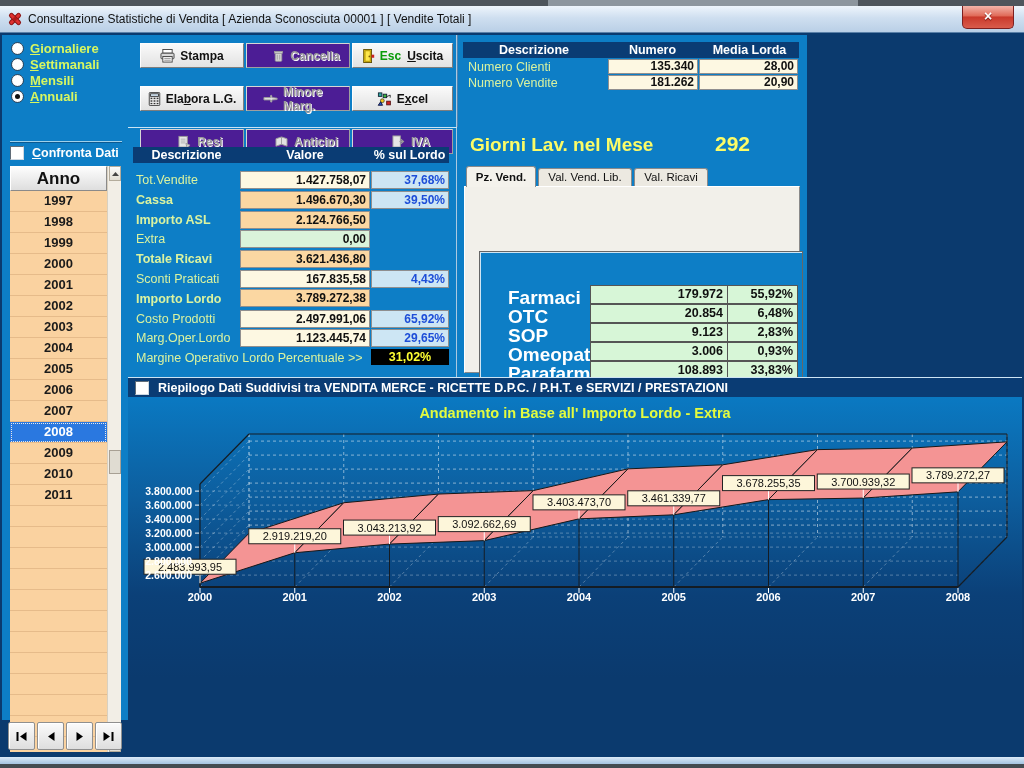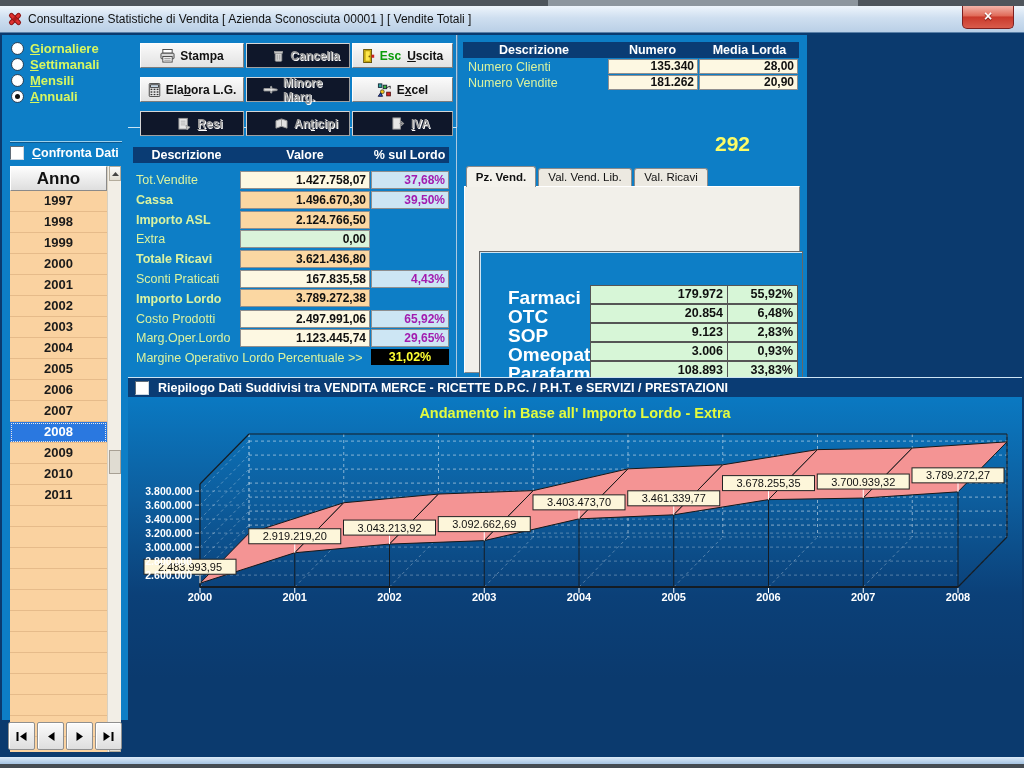--- a/index.html
+++ b/index.html
@@ -47,39 +47,39 @@
     border:1px solid #a8a094;box-sizing:border-box;}
   #nav-bar{left:8px;top:722px;width:120px;height:29px;}
   .navbtn{position:absolute;top:0;width:27px;height:28px;background:linear-gradient(#fbfbfb,#dedede);
     border:1px solid #8f8f8f;border-radius:2px;box-sizing:border-box;
     display:flex;align-items:center;justify-content:center;box-shadow:inset 1px 1px 0 #fff;}
   
   #main-band{left:128px;top:35px;width:679px;height:342px;background:#0d7ec6;}
   #vdivider{left:456px;top:35px;width:2px;height:342px;background:linear-gradient(90deg,#d8ecf8,#22609a);}
   #hline{left:128px;top:127px;width:679px;height:1px;background:#cae4f4;}
   
-  #toolbar{left:140px;top:43px;display:grid;grid-template-columns:104px 104px 101px;grid-auto-rows:25px;gap:9px 2px;}
+  #toolbar{left:140px;top:43px;display:grid;grid-template-columns:104px 104px 101px;grid-auto-rows:25px;gap:18px 2px;}
   .tbtn{background:linear-gradient(#fafafa,#e2e2e2);border:1px solid;border-color:#fdfdfd #7d7d7d #7d7d7d #fdfdfd;
     box-sizing:border-box;display:flex;align-items:center;justify-content:center;gap:5px;
     font-size:12px;font-weight:bold;color:#101010;}
-  .tbtn.dis{background:#0f172a;border-color:#d6d6d6 #9f9f9f #9f9f9f #d6d6d6;color:#9a9a9a;text-shadow:1px 1px 0 #fff;padding-left:16px;}
+  .tbtn.dis{background:#4c1d95;border-color:#d6d6d6 #9f9f9f #9f9f9f #d6d6d6;color:#9a9a9a;text-shadow:1px 1px 0 #fff;padding-left:16px;}
   .tbtn .icn{display:flex;align-items:center;}
   .esc{color:#0a9c0a;font-weight:bold;margin-right:1px;}
   
   #summary{left:463px;top:42px;width:336px;height:52px;}
   .thead{position:absolute;left:0;top:0;width:100%;height:16px;background:#0a3c74;display:flex;}
   .thead span{color:#fff;font-weight:bold;font-size:12.5px;line-height:16px;text-align:center;}
   .lime-lbl{color:#daf3a0;font-size:12.5px;}
   .valbox{position:absolute;background:#fdf8e2;border:1px solid #8f8f8f;box-sizing:border-box;
     font-size:12px;font-weight:bold;color:#101010;text-align:right;padding-right:3px;}
   
   #stats{left:133px;top:147px;width:316px;height:222px;}
   .v-cream{background:#fdf8e2;} .v-peach{background:#fbd7a2;} .v-green{background:#daf3da;}
   .pctbox{position:absolute;background:#cde6f4;border:1px solid #8f8f8f;box-sizing:border-box;
-    font-size:12px;font-weight:bold;color:#a21caf;text-align:right;padding-right:3px;}
+    font-size:12px;font-weight:bold;color:#1d4ed8;text-align:right;padding-right:3px;}
   #stats-footer-lbl{position:absolute;left:3px;top:204px;color:#daf3a0;font-size:12.5px;}
   #stats-footer-val{position:absolute;left:238px;top:202px;width:78px;height:16px;background:#000;
     color:#ffff33;font-weight:bold;font-size:12.5px;text-align:center;line-height:16px;}
   
   #giorni-panel{left:457px;top:127px;width:350px;height:250px;background:#0d7ec6;}
   #giorni-lbl{position:absolute;left:13px;top:7px;font-size:19px;font-weight:bold;color:#fcfc66;}
   #giorni-val{position:absolute;left:258px;top:5px;font-size:21px;font-weight:bold;color:#fcfc66;}
   #tab-panel{position:absolute;left:7px;top:59px;width:336px;height:187px;background:#f2f0ea;
     border:1px solid;border-color:#fff #8a8a8a #8a8a8a #fff;box-sizing:border-box;}
   .tab{position:absolute;font-size:11.5px;color:#111;background:#ece9e1;border:1px solid #8a8a8a;border-bottom:none;
@@ -375,20 +375,21 @@
       <div class="valbox v-peach" style="left: 107px; top: 142px; width: 130px; height: 18px; line-height: 16px;">3.789.272,38</div>
       <div class="abs lime-lbl" style="left: 3px; top: 164.6px;">Costo Prodotti</div>
       <div class="valbox v-cream" style="left: 107px; top: 162.6px; width: 130px; height: 18px; line-height: 16px;">2.497.991,06</div>
       <div class="pctbox" style="left: 238px; top: 162.6px; width: 78px; height: 18px; line-height: 16px;">65,92%</div>
       <div class="abs lime-lbl" style="left: 3px; top: 184.4px;">Marg.Oper.Lordo</div>
       <div class="valbox v-cream" style="left: 107px; top: 182.4px; width: 130px; height: 18px; line-height: 16px;">1.123.445,74</div>
       <div class="pctbox" style="left: 238px; top: 182.4px; width: 78px; height: 18px; line-height: 16px;">29,65%</div>
     </div>
 
   <div class="abs" id="giorni-panel">
+    <span id="giorni-lbl">Giorni Lav. nel Mese</span>
     <span id="giorni-val">292</span>
     <div id="tabs"></div>
     <div id="tab-panel">
       <div id="inner-blue">
           <span class="g-lbl" style="top: 35px;">Farmaci</span>
           <span class="g-val" style="top: 33px;">179.972</span>
           <span class="g-pct" style="top: 33px;">55,92%</span>
           <span class="g-lbl" style="top: 54px;">OTC</span>
           <span class="g-val" style="top: 52px;">20.854</span>
           <span class="g-pct" style="top: 52px; padding-left: 28px;">6,48%</span>

